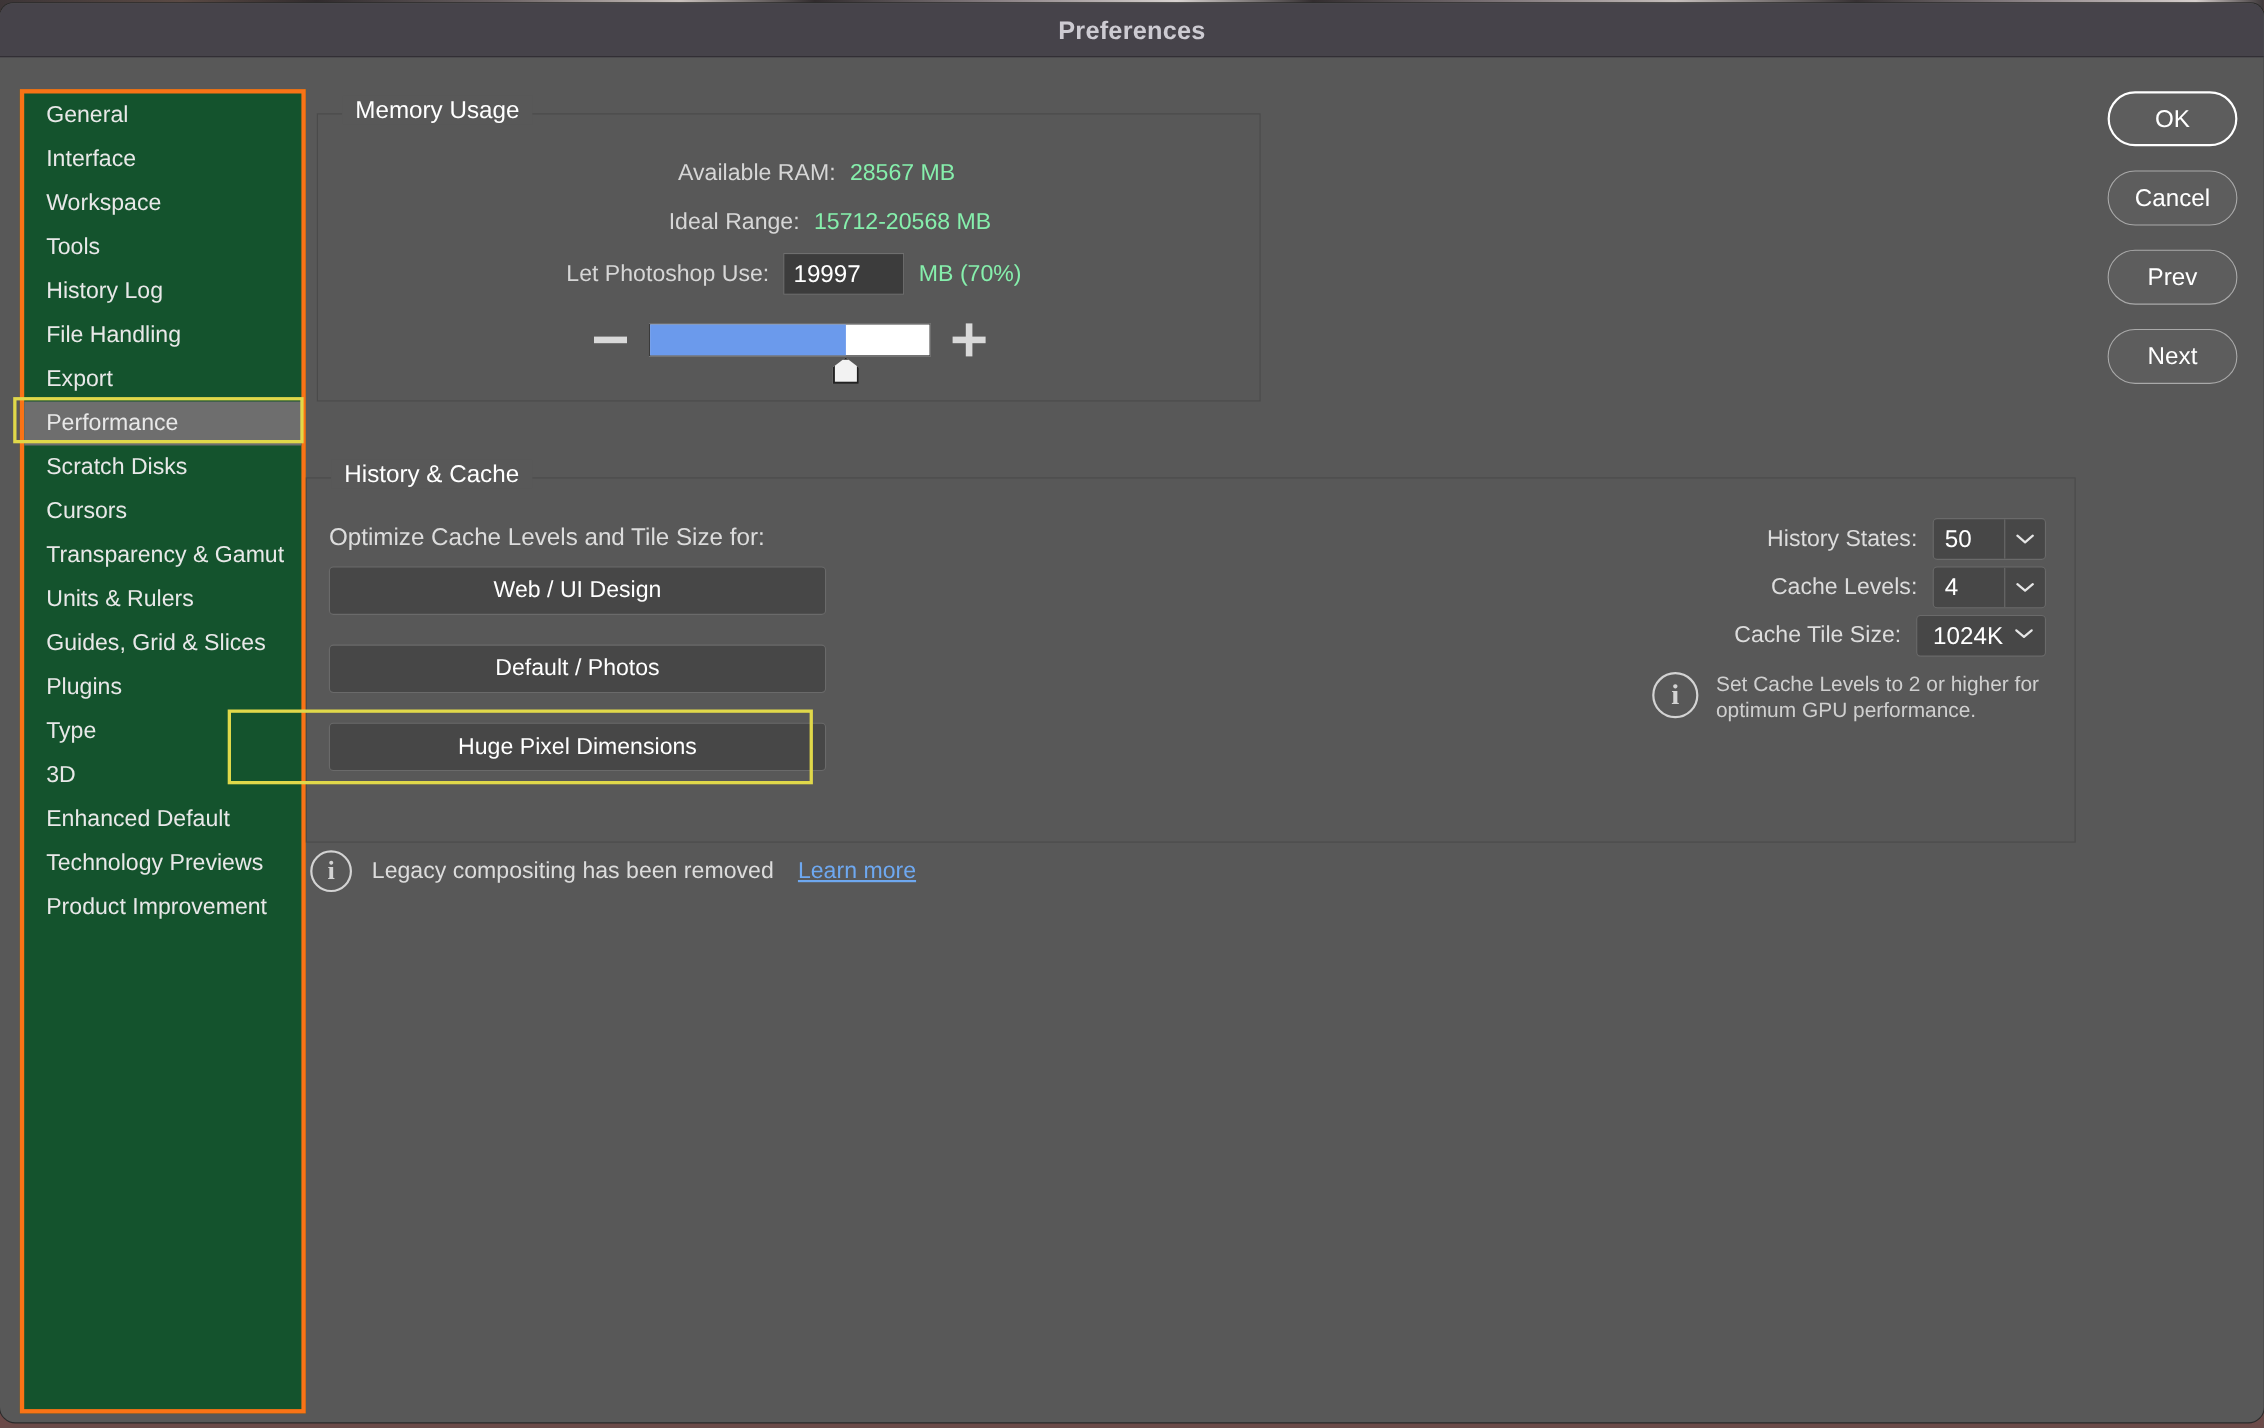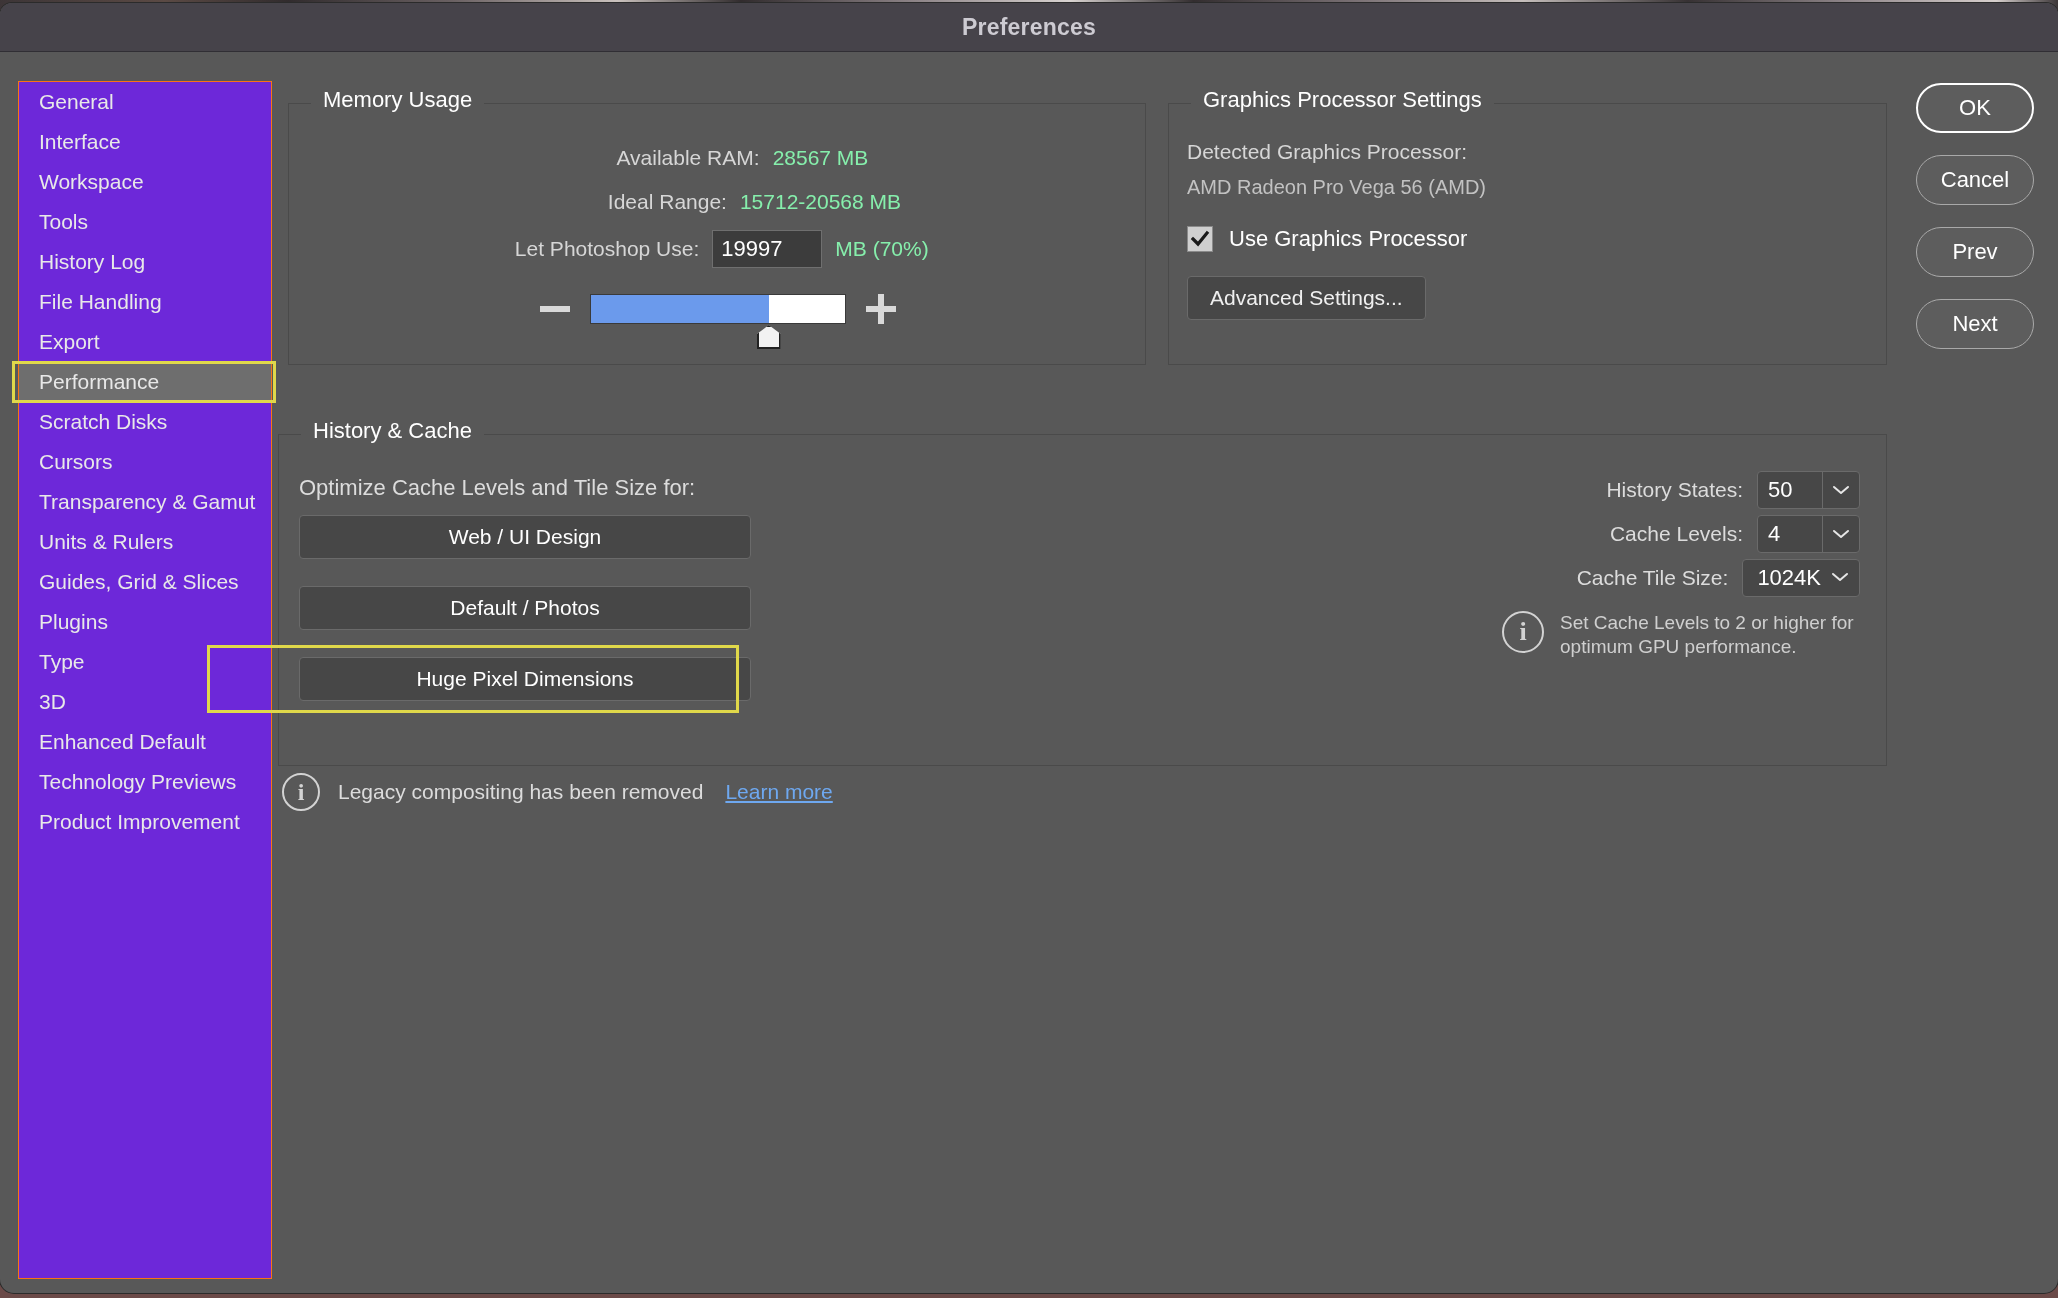--- a/index.html
+++ b/index.html
@@ -32,21 +32,21 @@
     display:flex;align-items:center;justify-content:center;
     border-bottom:1px solid #302e34;
   }
   #titlebar .title{
     font-size:23px;font-weight:bold;color:#cdcbd2;letter-spacing:.2px;
   }
 
   
   #sidebar{
     position:absolute;left:18px;top:78px;width:252px;height:1196px;
-    background:#6d28d9;border:1px solid #f97316;
+    background:#14532d;border:4px solid #f97316;
   }
   .side-item{
     height:40px;display:flex;align-items:center;
     padding-left:20px;font-size:21px;color:#e8e8e8;
     box-sizing:border-box;
   }
   .side-item.selected{
     background:#6e6e6e;
   }
   #perf-highlight{
@@ -301,37 +301,20 @@
       <span id="slider-track">
         <span id="slider-fill" style="width: 70%;"></span>
         <span id="slider-thumb-holder">
           <span id="slider-thumb" style="left: calc(70% - 12px);"></span>
         </span>
       </span>
       <span id="plus-icon"></span>
     </div>
   </div>
 
-  <div class="group" id="grp-gpu">
-    <div class="legend">Graphics Processor Settings</div>
-
-    <div id="gpu-detected">Detected Graphics Processor:</div>
-    <div id="gpu-name">AMD Radeon Pro Vega 56 (AMD)</div>
-
-    <div id="gpu-check-row">
-      <span id="gpu-checkbox">
-        <svg width="20" height="20" viewBox="0 0 20 20">
-          <path d="M3 10 L8 15 L17 4" stroke="#1a1a1a" stroke-width="3.2" fill="none" stroke-linecap="square"></path>
-        </svg>
-      </span>
-      <span id="gpu-check-label">Use Graphics Processor</span>
-    </div>
-
-    <div id="gpu-adv-btn">Advanced Settings...</div>
-  </div>
 
   <div class="group" id="grp-history">
     <div class="legend">History &amp; Cache</div>
 
     <div id="opt-label">Optimize Cache Levels and Tile Size for:</div>
 
     <div class="cache-btn" id="btn-web">Web / UI Design</div>
     <div class="cache-btn" id="btn-huge">Huge Pixel Dimensions</div>
     <div class="cache-btn" id="btn-default">Default / Photos</div>
     <div id="huge-highlight"></div>

